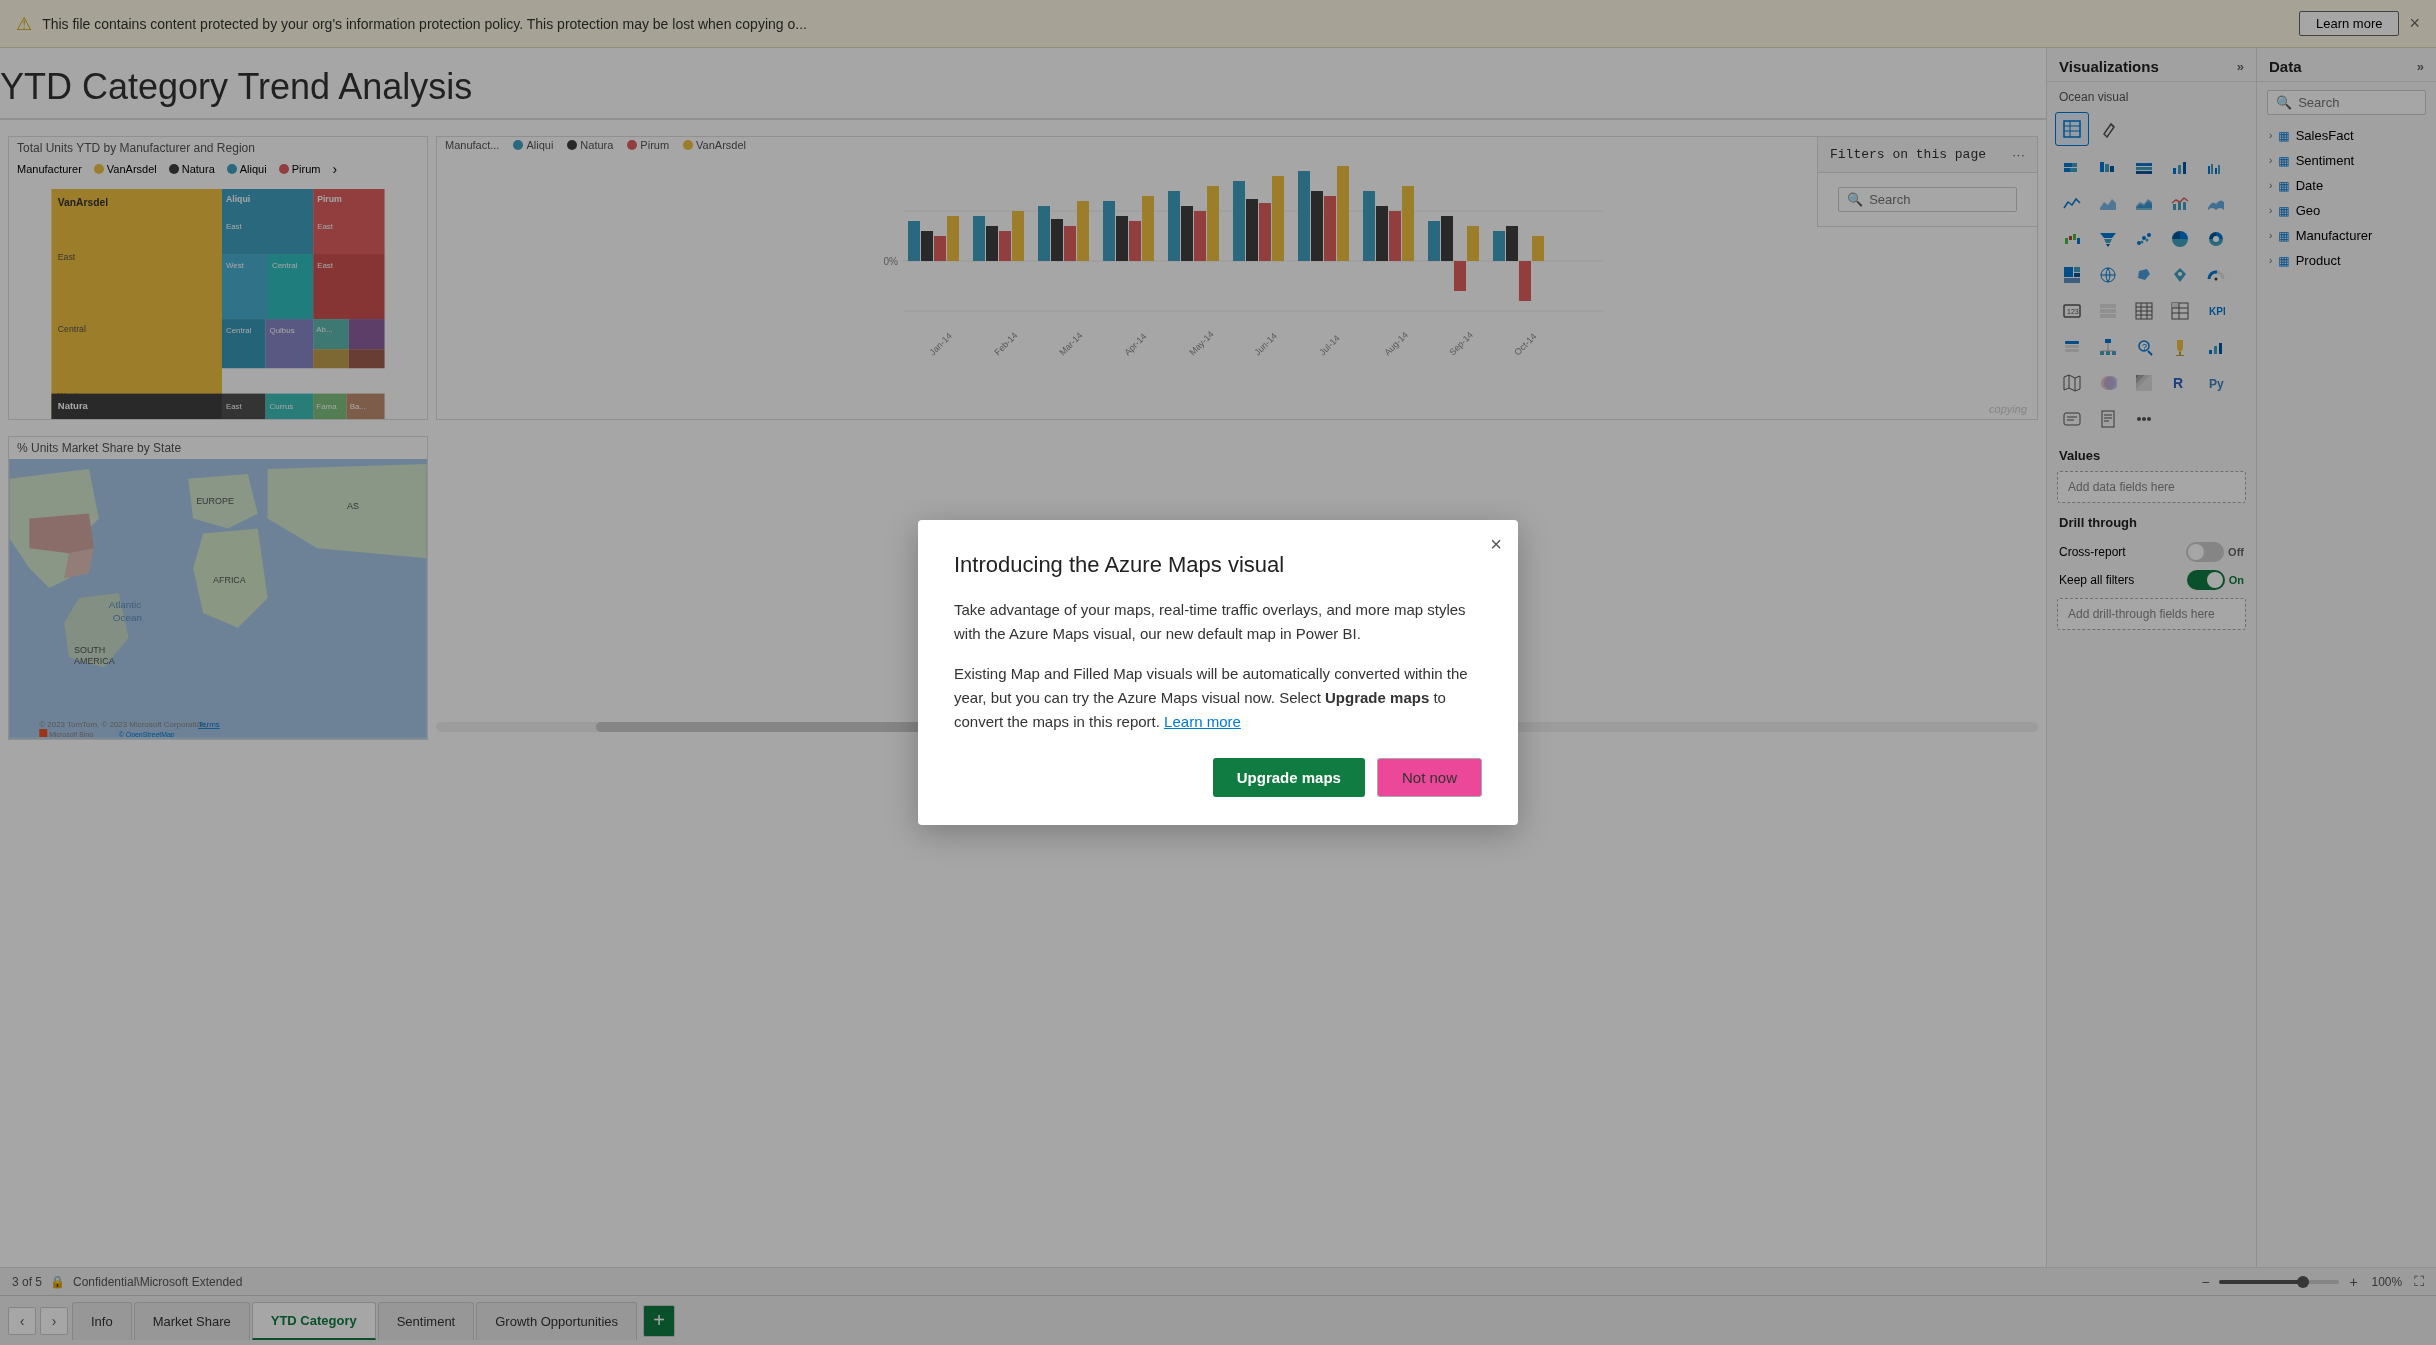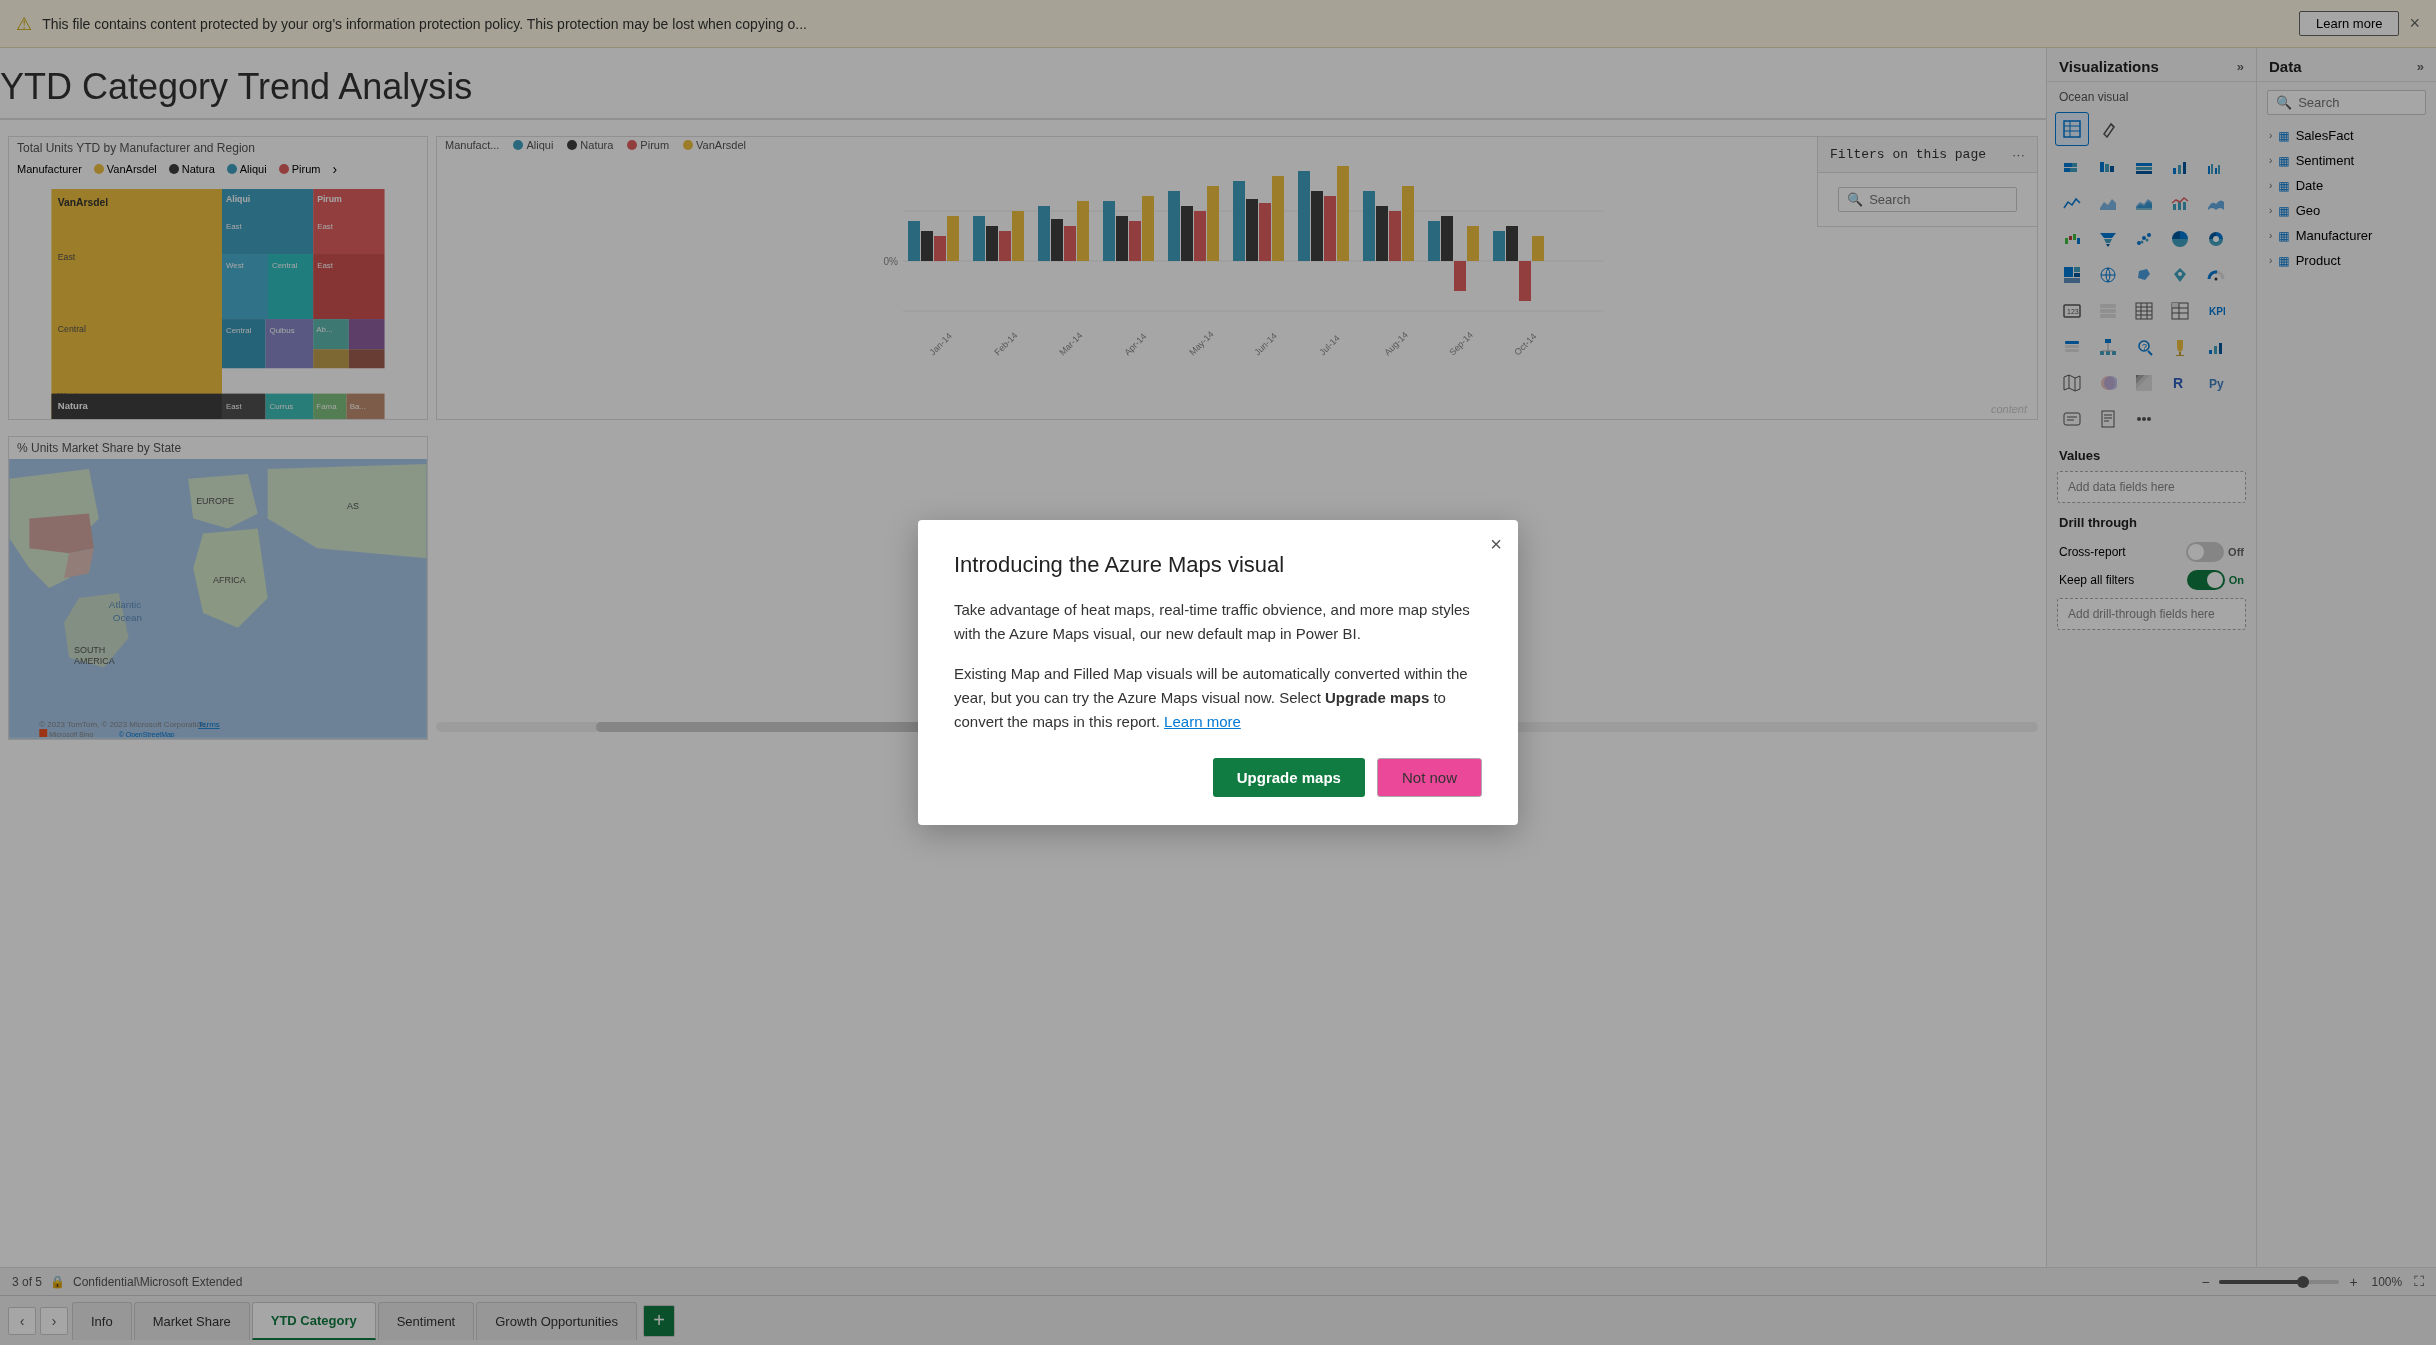--- a/index.html
+++ b/index.html
@@ -704,21 +704,21 @@
           <text x="225" y="195" font-size="9" fill="#888" transform="rotate(-45 225 195)">Apr-14</text>
           <text x="290" y="195" font-size="9" fill="#888" transform="rotate(-45 290 195)">May-14</text>
           <text x="355" y="195" font-size="9" fill="#888" transform="rotate(-45 355 195)">Jun-14</text>
           <text x="420" y="195" font-size="9" fill="#888" transform="rotate(-45 420 195)">Jul-14</text>
           <text x="485" y="195" font-size="9" fill="#888" transform="rotate(-45 485 195)">Aug-14</text>
           <text x="550" y="195" font-size="9" fill="#888" transform="rotate(-45 550 195)">Sep-14</text>
           <text x="615" y="195" font-size="9" fill="#888" transform="rotate(-45 615 195)">Oct-14</text>
         </svg>
       </div>
 
-      <div style="position:absolute;bottom:4px;right:10px;font-size:11px;color:#ccc;font-style:italic;">content</div>
+      <div style="position:absolute;bottom:4px;right:10px;font-size:11px;color:#ccc;font-style:italic;">copying</div>
     </div>
   </div>
 
   <div class="map-section">
     <div class="map-container">
       <div class="map-title">% Units Market Share by State</div>
       <div class="map-visual">
         <svg width="100%" height="100%" viewBox="0 0 420 280">
 
           <rect x="0" y="0" width="420" height="280" fill="#a8c8e8"></rect>
@@ -1167,21 +1167,21 @@
       <div class="tab">Growth Opportunities</div>
     </div>
   <button class="add-tab-btn">+</button>
 </div>
 
 <div class="modal-overlay">
   <div class="modal">
     <button class="modal-close">×</button>
     <div class="modal-title">Introducing the Azure Maps visual</div>
     <div class="modal-body">
-      <p>Take advantage of heat maps, real-time traffic obvience, and more map styles with the Azure Maps visual, our new default map in Power BI.</p>
+      <p>Take advantage of your maps, real-time traffic overlays, and more map styles with the Azure Maps visual, our new default map in Power BI.</p>
       <p>
         <span>Existing Map and Filled Map visuals will be automatically converted within the year, but you can try the Azure Maps visual now. Select </span><strong>Upgrade maps</strong><span> to convert the maps in this report.</span> <a class="learn-link" href="#">Learn more</a>
       </p>
     </div>
     <div class="modal-actions">
       <button class="btn-primary">Upgrade maps</button>
       <button class="btn-secondary">Not now</button>
     </div>
   </div>
 </div>

